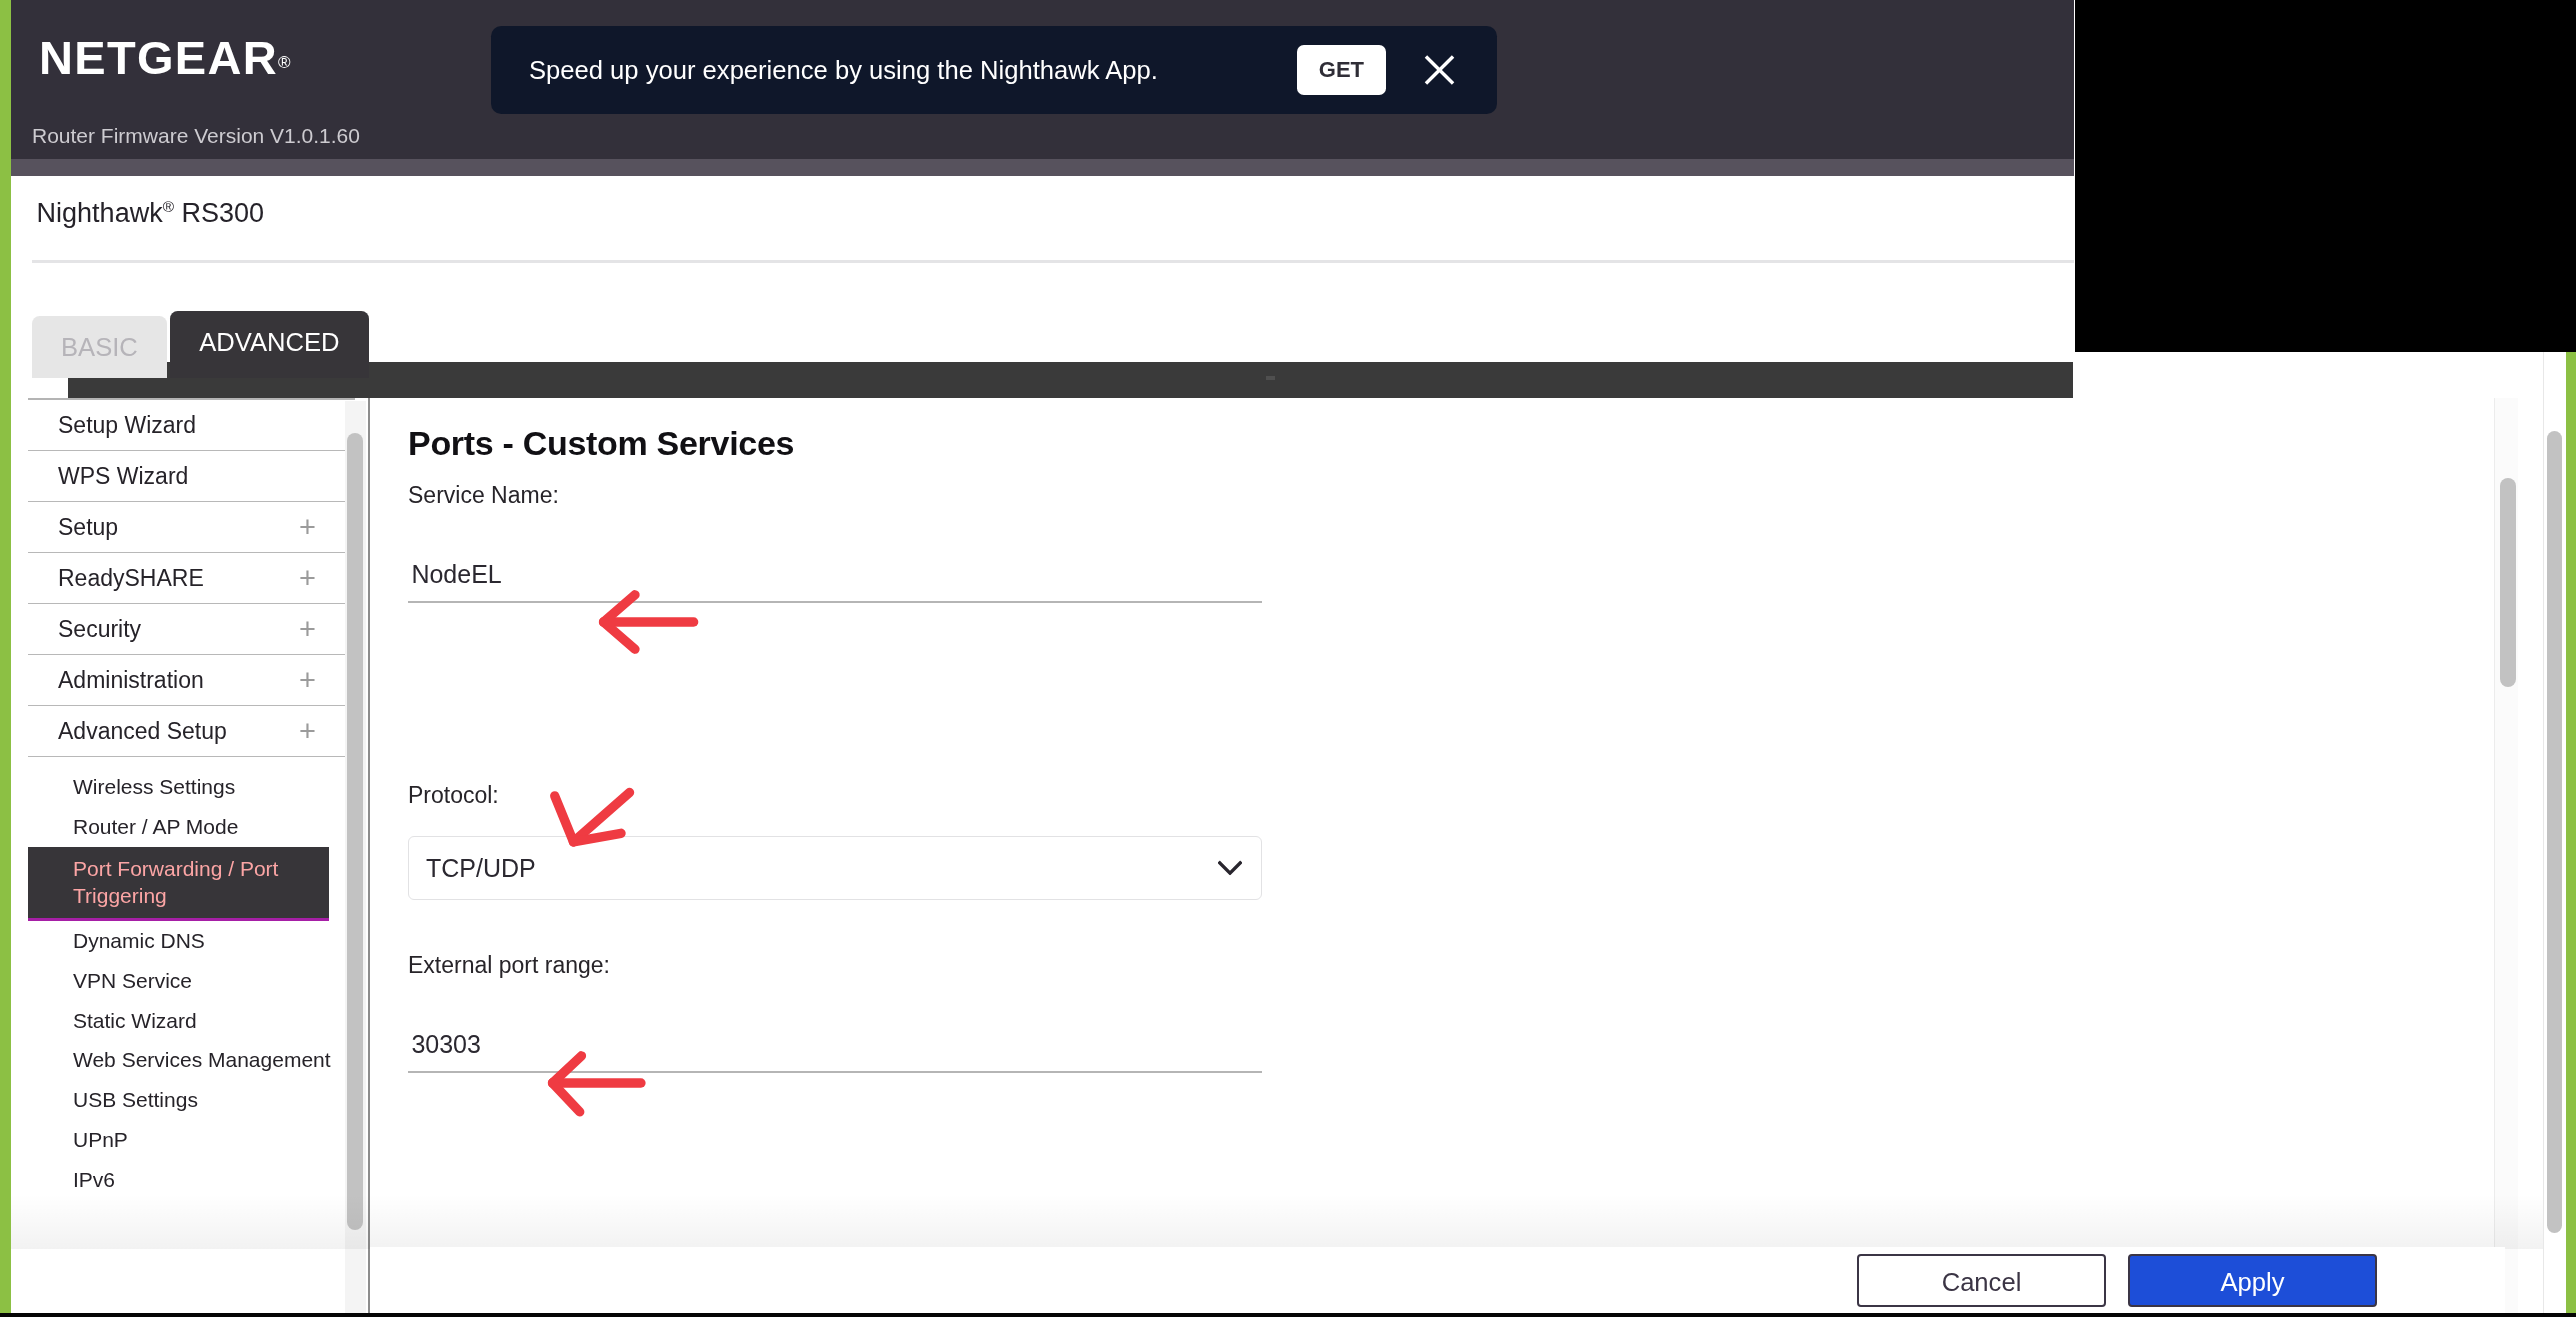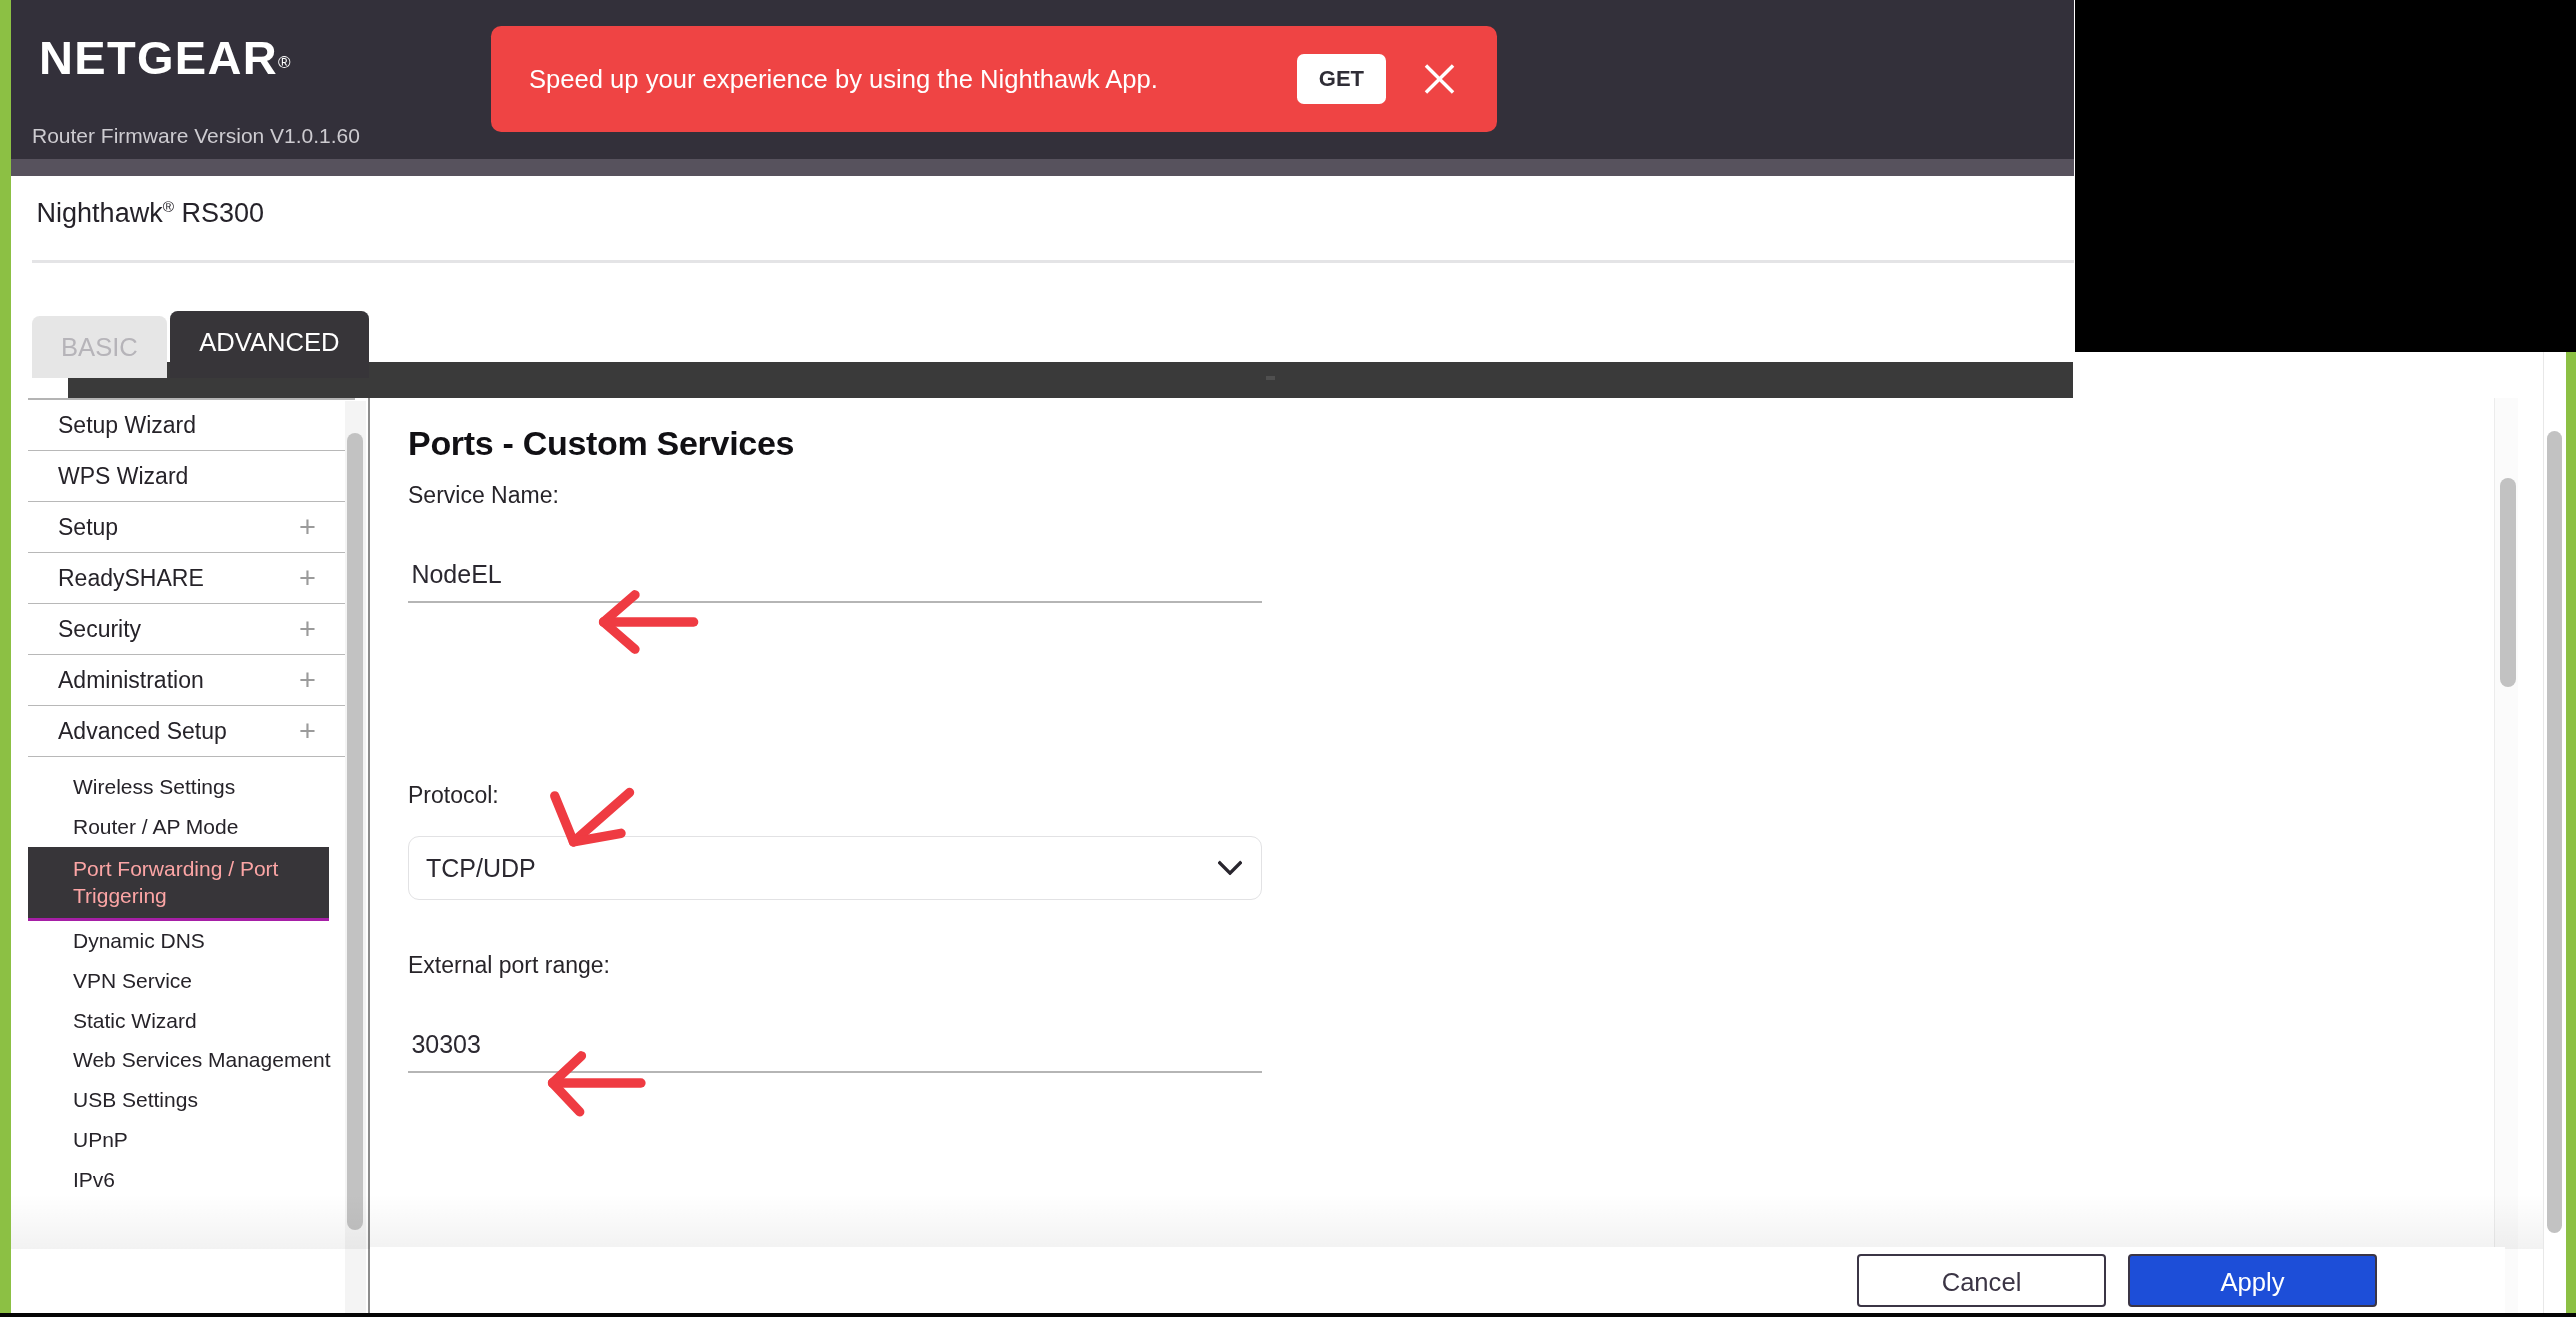--- a/index.html
+++ b/index.html
@@ -80,22 +80,22 @@
     font-size: 21px;
     white-space: nowrap;
   }
 
   
   .promo {
     position: absolute;
     left: 480px;
     top: 25.6px;
     width: 1006px;
-    height: 106px;
-    background: #ef4444;
+    height: 88px;
+    background: #0f172a;
     border-radius: 10.2px;
   }
   .promo-text {
     position: absolute;
     left: 38px;
     top: 50%;
     transform: translateY(-50%);
     color: #ffffff;
     font-size: 25.6px;
     white-space: nowrap;
@@ -341,21 +341,21 @@
     font-family: "Liberation Sans", sans-serif;
     padding: 0 0 12px 3.4px;
     box-sizing: border-box;
     outline: none;
   }
   .select-wrap {
     position: relative;
     width: 854px;
     height: 64px;
     border: 1.7px solid #e2e2e4;
-    border-radius: 11px;
+    border-radius: 6px;
     background: #ffffff;
     box-sizing: border-box;
   }
   .select-value {
     position: absolute;
     left: 17px;
     top: 50%;
     transform: translateY(-50%);
     font-size: 25px;
     color: #2b2830;

